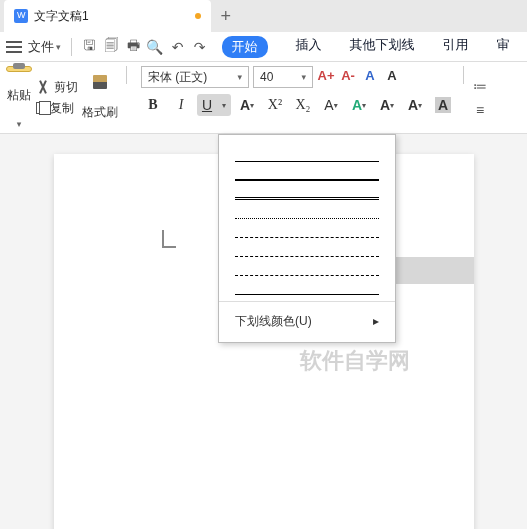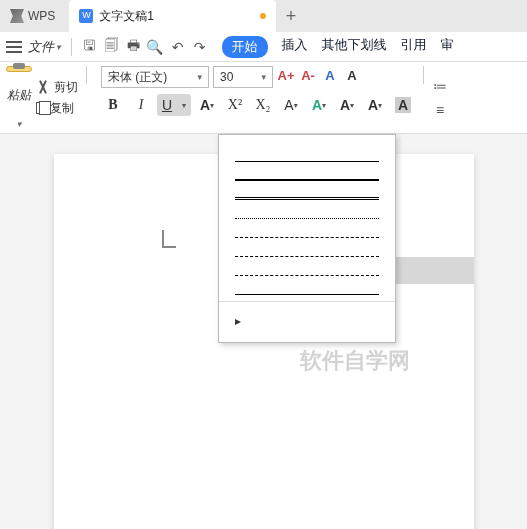--- a/index.html
+++ b/index.html
@@ -9,29 +9,29 @@
   .app-logo { width: 14px; height: 14px; background: linear-gradient(135deg,#666,#999); clip-path: polygon(0 0,100% 0,80% 50%,100% 100%,0 100%,20% 50%); }
   .tab { display: flex; align-items: center; gap: 6px; background: #fff; border-radius: 4px 4px 0 0; padding: 0 10px; height: 100%; margin-left: 4px; }
   .tab-icon { width: 14px; height: 14px; background: #3b82f6; border-radius: 2px; position: relative; }
   .tab-icon::after { content: "W"; color: #fff; font-size: 9px; position: absolute; top: 1px; left: 3px; }
   .tab-title { font-size: 12px; color: #222; }
   .tab-dot { width: 6px; height: 6px; border-radius: 50%; background: #f5a623; margin-left: 100px; }
   .tab-add { width: 30px; height: 30px; display: flex; align-items: center; justify-content: center; color: #666; font-size: 18px; }
   .menu-row { height: 30px; border-bottom: 1px solid #ddd; display: flex; align-items: center; padding: 0 6px; gap: 6px; font-size: 13px; }
   .ham { width: 16px; height: 12px; display: flex; flex-direction: column; justify-content: space-between; }
   .ham span { height: 2px; background: #555; }
-  .file-m { display: flex; align-items: center; gap: 2px; font-style: italic; }
+  .file-m { display: flex; align-items: center; gap: 2px; }
   .chev { font-size: 9px; color: #666; }
   .divider { width: 1px; height: 18px; background: #ccc; margin: 0 4px; }
   .micon { width: 16px; height: 16px; display: flex; align-items: center; justify-content: center; color: #555; font-size: 14px; }
-  .menu-tabs { display: flex; gap: 14px; margin-left: 8px; font-size: 13px; }
+  .menu-tabs { display: flex; gap: 28px; margin-left: 8px; font-size: 13px; }
   .mtab { color: #0f172a; }
   .mtab.active { background: #2f7ef6; color: #fff; padding: 2px 10px; border-radius: 10px; }
   .ribbon { height: 72px; border-bottom: 1px solid #ddd; display: flex; padding: 4px 6px; gap: 4px; }
-  .rcol { display: flex; flex-direction: column; align-items: center; justify-content: center; gap: 15px; font-size: 12px; font-style: italic; }
+  .rcol { display: flex; flex-direction: column; align-items: center; justify-content: center; gap: 15px; font-size: 12px; }
   .paste-i { width: 26px; height: 26px; background: #f8d878; border: 1px solid #cfa93c; border-radius: 3px; position: relative; }
   .paste-i::after { content: ""; position: absolute; top: -4px; left: 6px; width: 12px; height: 6px; background: #888; border-radius: 2px; }
   .rv { display: flex; flex-direction: column; gap: 4px; font-size: 12px; justify-content: center; }
   .rit { display: flex; align-items: center; gap: 4px; }
   .sci { width: 14px; height: 14px; position: relative; }
   .cut::before, .cut::after { content: ""; position: absolute; width: 2px; height: 14px; background: #555; left: 6px; }
   .cut::before { transform: rotate(25deg); } .cut::after { transform: rotate(-25deg); }
   .copy { border: 1px solid #555; width: 10px; height: 12px; position: relative; }
   .copy::after { content: ""; position: absolute; border: 1px solid #555; width: 10px; height: 12px; left: 2px; top: -2px; background: #fff; }
   .brush { width: 14px; height: 14px; background: linear-gradient(#c7a25a 50%, #555 50%); border-radius: 1px; }
@@ -67,24 +67,20 @@
   .ditem { height: 26px; display: flex; align-items: center; padding: 0 16px; font-size: 12px; color: #333; justify-content: space-between; }
   .ditem.hover { background: #eef3fb; }
   .arrow-ann { position: absolute; left: 330px; top: 220px; width: 60px; height: 90px; pointer-events: none; }
   .watermark { position: absolute; left: 300px; top: 215px; font-size: 22px; color: rgba(80,80,80,0.25); font-weight: bold; line-height: 1.1; pointer-events: none; text-align: center; }
   .watermark small { font-size: 10px; display: block; letter-spacing: 1px; }
 </style>
 </head>
 <body>
 
 <div class="title-bar">
-  <div class="app-btn">
-    <span class="app-logo"></span>
-    <span>WPS</span>
-  </div>
   <div class="tab">
     <span class="tab-icon"></span>
     <span class="tab-title">文字文稿1</span>
     <span class="tab-dot"></span>
   </div>
   <div class="tab-add">+</div>
 </div>
 
 <div class="menu-row">
   <div class="ham">
@@ -121,30 +117,34 @@
   <div class="rv">
     <div class="rit">
       <span class="sci cut"></span>
       <span>剪切</span>
     </div>
     <div class="rit">
       <span class="sci copy"></span>
       <span>复制</span>
     </div>
   </div>
+  <div class="rcol">
+    <div class="brush"></div>
+    <span>格式刷</span>
+  </div>
   <div class="divider"></div>
 
   <div class="fontgrp">
     <div class="selrow">
       <div class="sel fontname">
         <span>宋体 (正文)</span>
         <span class="chev">▾</span>
       </div>
       <div class="sel fontsize">
-        <span>30</span>
+        <span>40</span>
         <span class="chev">▾</span>
       </div>
       <div class="ai">
           <span class="Aicon" style="color:#c44">A+</span>
         </div>
       <div class="ai">
           <span class="Aicon" style="color:#c44">A-</span>
         </div>
       <div class="ai">
           <span class="Aicon" style="color:#36c">A</span>
@@ -213,20 +213,21 @@
   <div class="uline u-solid1"></div>
   <div class="uline u-solid2"></div>
   <div class="uline u-double"></div>
   <div class="uline u-dot"></div>
   <div class="uline u-dash"></div>
   <div class="uline u-dashdot"></div>
   <div class="uline u-dashdot" style="border-bottom-style:dashed"></div>
   <div class="uline" style="border-bottom:1px solid #000;position:relative"></div>
   <div class="dsep"></div>
   <div class="ditem">
+    <span>下划线颜色(U)</span>
     <span>▸</span>
   </div>
 </div>
 
 <svg class="arrow-ann" viewBox="0 0 60 90">
   <path d="M50 5 Q 30 40 12 72" stroke="#e11" stroke-width="5" fill="none"></path>
   <path d="M4 86 L12 64 L26 78 Z" fill="#e11"></path>
 </svg>
 
 </body></html>

